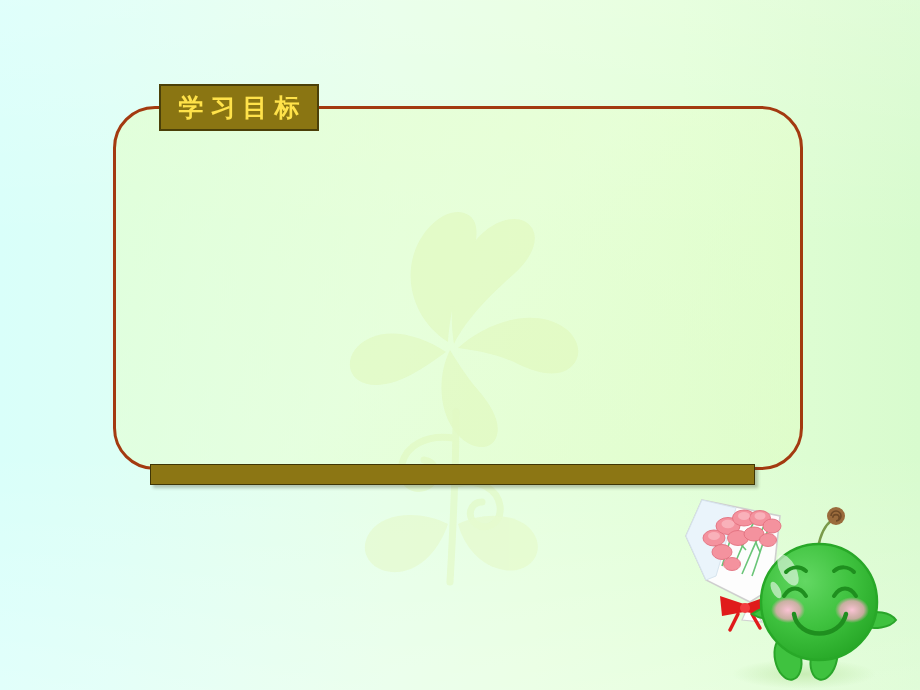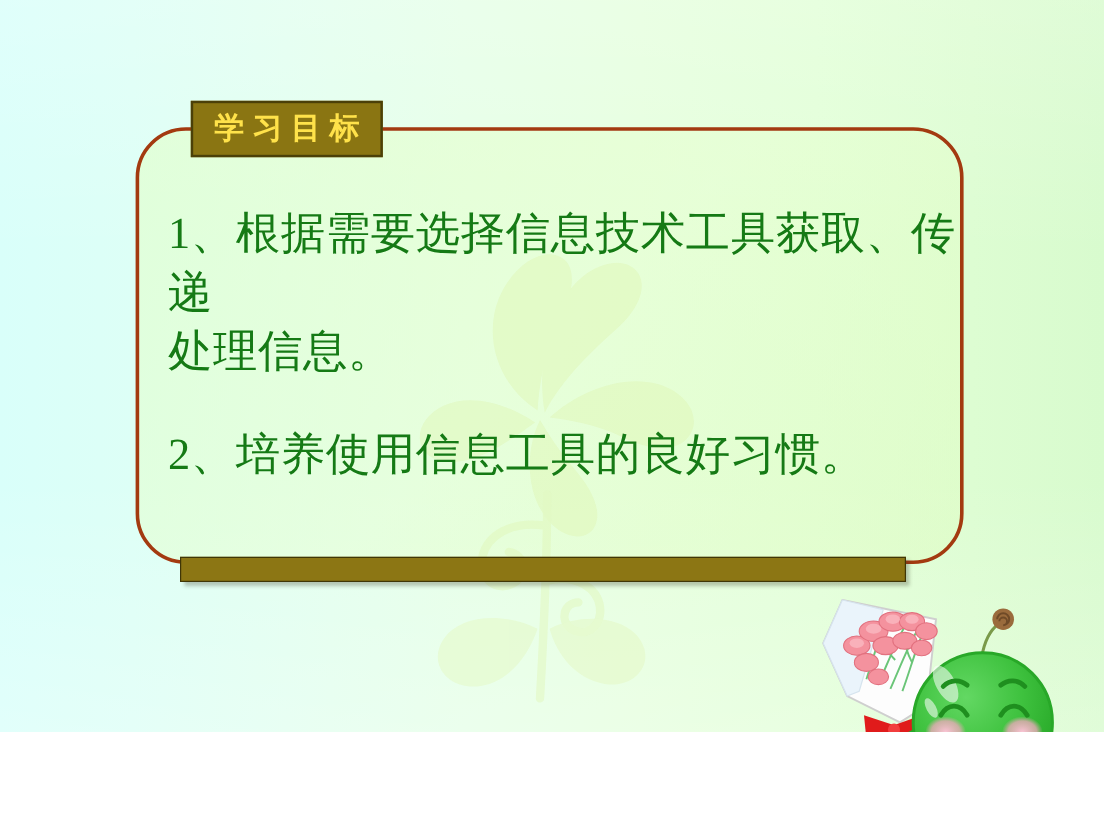--- a/index.html
+++ b/index.html
@@ -9,21 +9,21 @@
   body {
     width: 920px;
     height: 690px;
     overflow: hidden;
     font-family: "Liberation Serif", "DejaVu Serif", serif;
   }
 
   #slide {
     position: relative;
     width: 920px;
-    height: 610px;
+    height: 690px;
     overflow: hidden;
     background: linear-gradient(to right,
         #d9fffa 0%,
         #ddfff6 12%,
         #e2fff0 26%,
         #e6ffe8 42%,
         #e6ffdf 58%,
         #e2ffd8 74%,
         #ddfdd2 88%,
         #d8fbce 100%);
@@ -179,25 +179,20 @@
           <path d="M160 412 C188 398 224 402 236 422 C248 442 230 462 206 458 C182 454 166 434 160 412 Z"></path>
         </g>
       </svg>
     </div>
   </div>
 
   <div id="title-badge">
     <span id="title-badge-text">学习目标</span>
   </div>
 
-  <div id="body-text">
-    <p class="para" id="para-1">1、根据需要选择信息技术工具获取、传递
-处理信息。</p>
-    <p class="para" id="para-2">2、培养使用信息工具的良好习惯。</p>
-  </div>
 
   <div id="bottom-bar"></div>
 
   <div id="mascot">
     <svg width="244" height="198" viewBox="0 0 244 198" xmlns="http://www.w3.org/2000/svg">
       <defs>
         <radialGradient id="bodyGrad" cx="38%" cy="32%" r="72%">
           <stop offset="0%" stop-color="#63d863"></stop>
           <stop offset="55%" stop-color="#3fc23f"></stop>
           <stop offset="100%" stop-color="#27a827"></stop>

